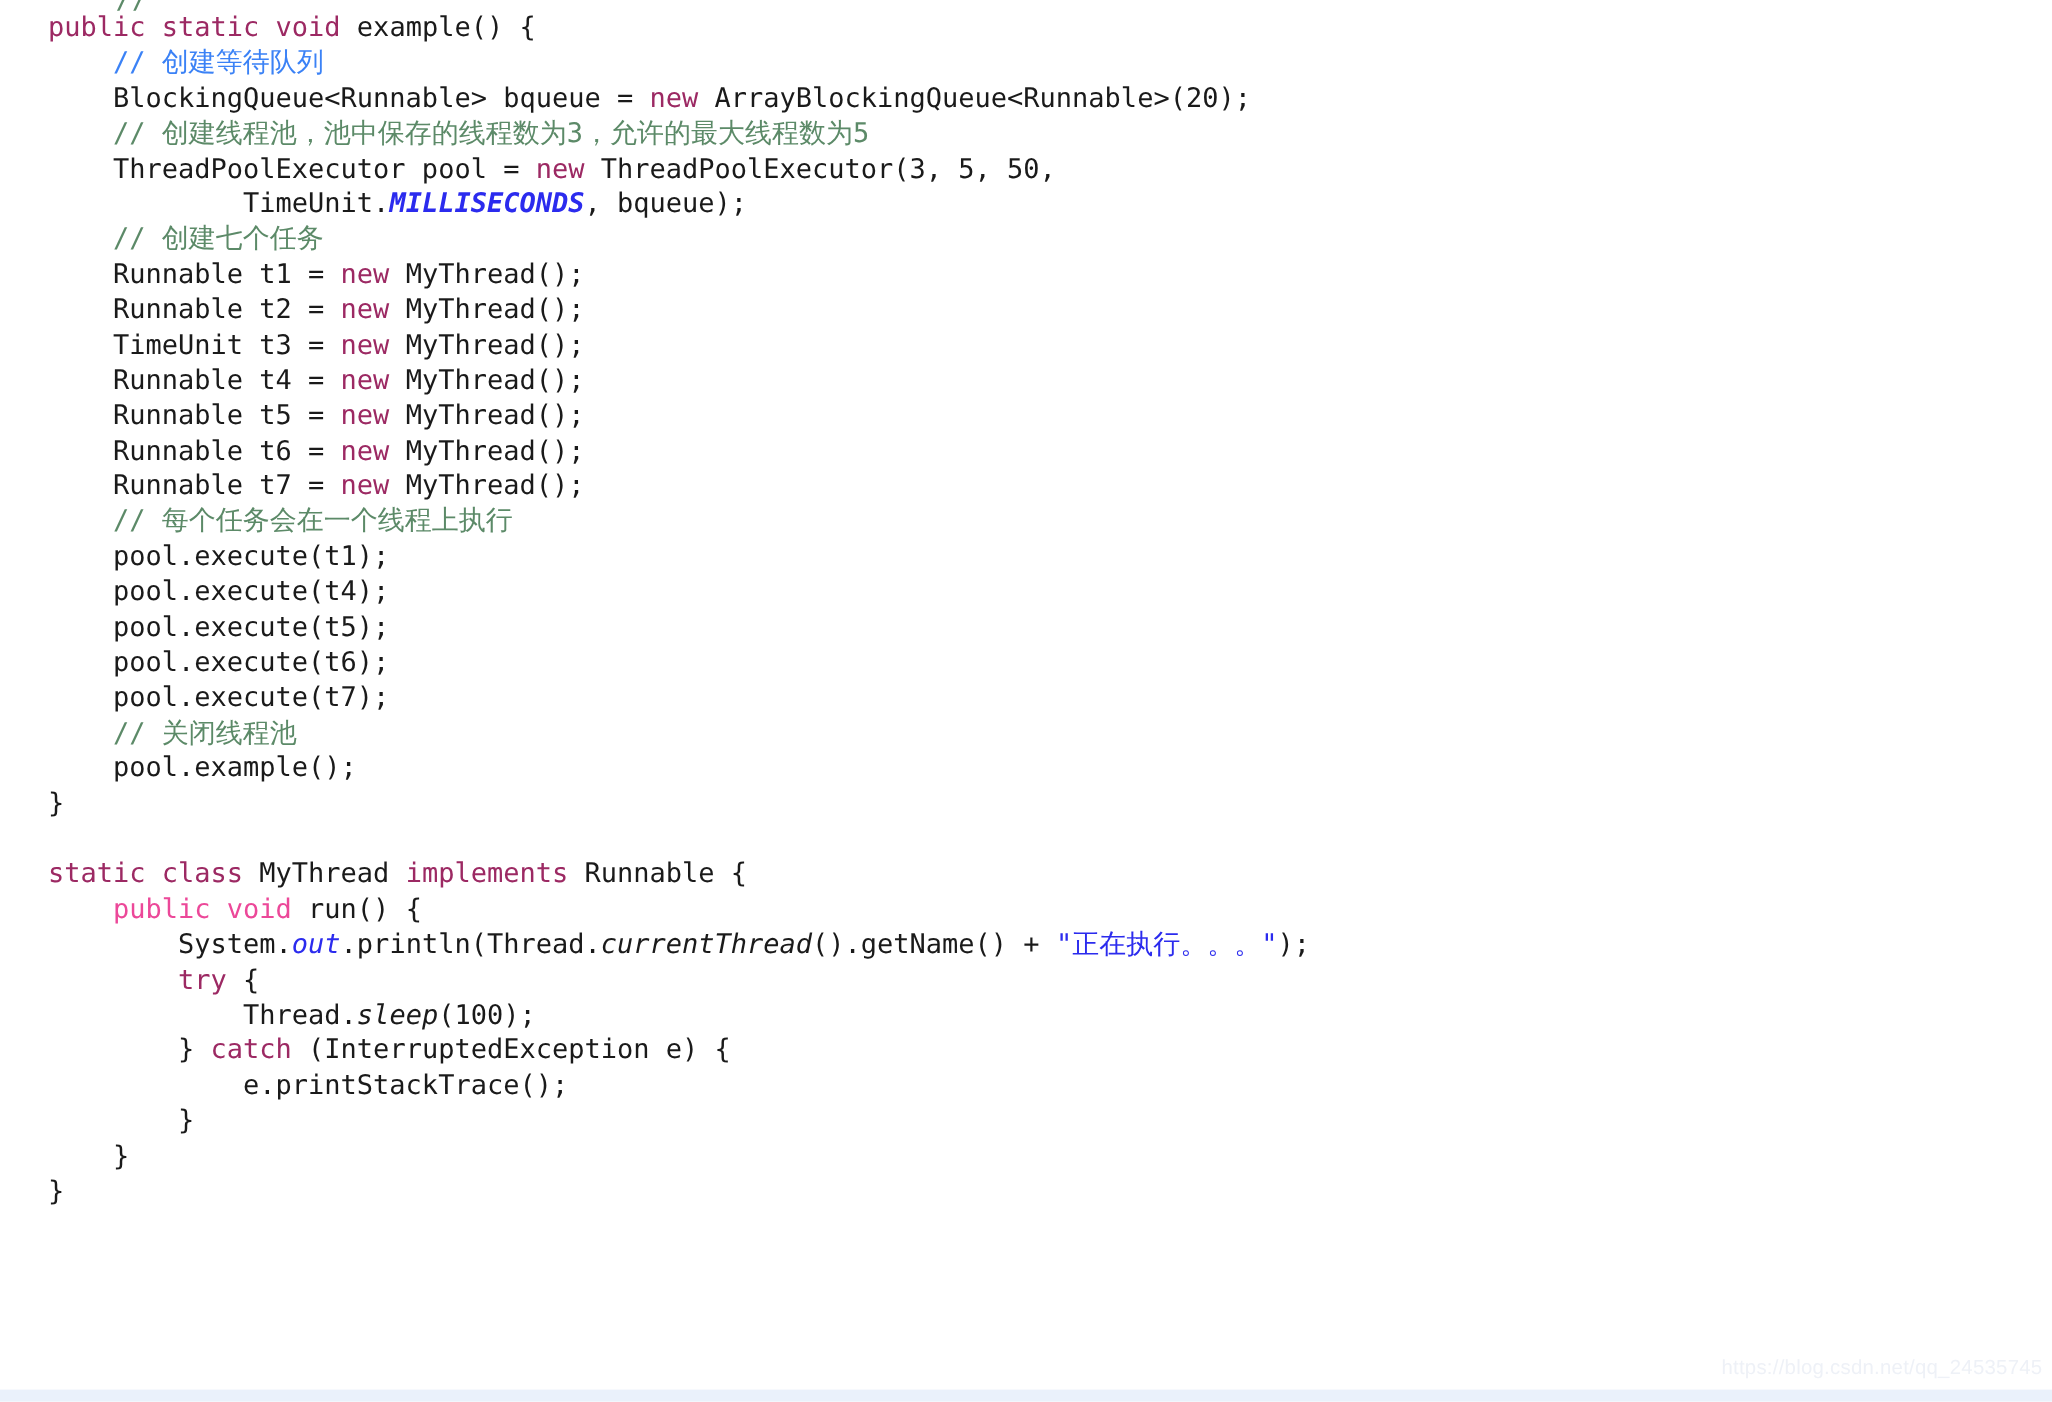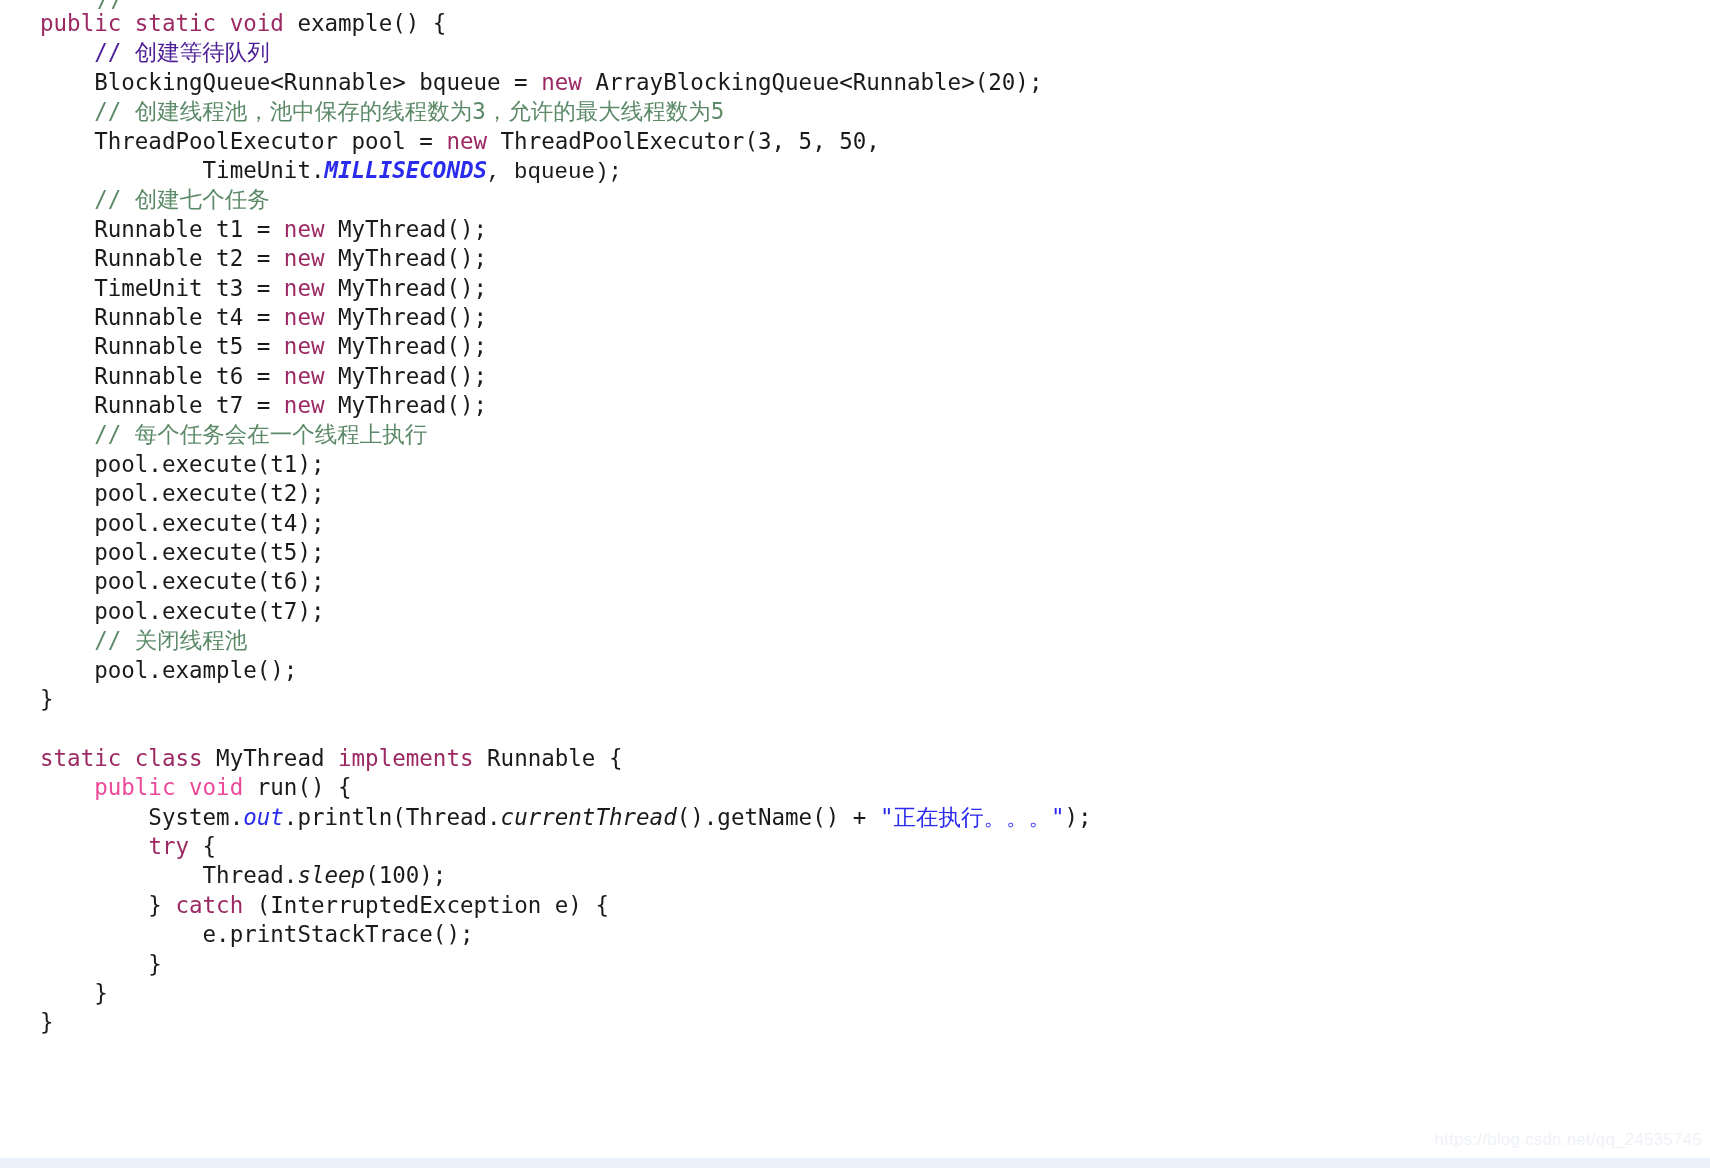--- a/index.html
+++ b/index.html
@@ -70,36 +70,35 @@
   }
 </style>
 </head>
 <body>
 
 <div id="code-sheet" style="background: rgb(255, 255, 255);">
 
   <div class="code-area">
       <div class="code-line clipped-top"><span class="tok-plain" style="color: rgb(26, 26, 26);">    </span><span class="tok-com" style="color: rgb(92, 138, 104);">//</span></div>
       <div class="code-line"><span class="tok-kw" style="color: rgb(156, 41, 99);">public static void</span><span class="tok-plain" style="color: rgb(26, 26, 26);"> example() {</span></div>
-      <div class="code-line"><span class="tok-plain" style="color: rgb(26, 26, 26);">    </span><span class="tok-com" style="color: #4c1d95;">// 创建等待队列</span></div>
+      <div class="code-line"><span class="tok-plain" style="color: rgb(26, 26, 26);">    </span><span class="tok-com" style="color: #3b82f6;">// 创建等待队列</span></div>
       <div class="code-line"><span class="tok-plain" style="color: rgb(26, 26, 26);">    BlockingQueue&lt;Runnable&gt; bqueue = </span><span class="tok-kw" style="color: rgb(156, 41, 99);">new</span><span class="tok-plain" style="color: rgb(26, 26, 26);"> ArrayBlockingQueue&lt;Runnable&gt;(20);</span></div>
       <div class="code-line"><span class="tok-plain" style="color: rgb(26, 26, 26);">    </span><span class="tok-com" style="color: rgb(92, 138, 104);">// 创建线程池，池中保存的线程数为3，允许的最大线程数为5</span></div>
       <div class="code-line"><span class="tok-plain" style="color: rgb(26, 26, 26);">    ThreadPoolExecutor pool = </span><span class="tok-kw" style="color: rgb(156, 41, 99);">new</span><span class="tok-plain" style="color: rgb(26, 26, 26);"> ThreadPoolExecutor(3, 5, 50,</span></div>
-      <div class="code-line"><span class="tok-plain" style="color: rgb(26, 26, 26);">            TimeUnit.</span><span class="tok-const" style="color: rgb(43, 43, 238);">MILLISECONDS</span><span class="tok-plain" style="color: rgb(26, 26, 26); font-family: Liberation Mono, monospace;">, bqueue);</span></div>
+      <div class="code-line"><span class="tok-plain" style="color: rgb(26, 26, 26);">            TimeUnit.</span><span class="tok-const" style="color: rgb(43, 43, 238);">MILLISECONDS</span><span class="tok-plain" style="color: rgb(26, 26, 26);">, bqueue);</span></div>
       <div class="code-line"><span class="tok-plain" style="color: rgb(26, 26, 26);">    </span><span class="tok-com" style="color: rgb(92, 138, 104);">// 创建七个任务</span></div>
       <div class="code-line"><span class="tok-plain" style="color: rgb(26, 26, 26);">    Runnable t1 = </span><span class="tok-kw" style="color: rgb(156, 41, 99);">new</span><span class="tok-plain" style="color: rgb(26, 26, 26);"> MyThread();</span></div>
       <div class="code-line"><span class="tok-plain" style="color: rgb(26, 26, 26);">    Runnable t2 = </span><span class="tok-kw" style="color: rgb(156, 41, 99);">new</span><span class="tok-plain" style="color: rgb(26, 26, 26);"> MyThread();</span></div>
       <div class="code-line"><span class="tok-plain" style="color: rgb(26, 26, 26);">    TimeUnit t3 = </span><span class="tok-kw" style="color: rgb(156, 41, 99);">new</span><span class="tok-plain" style="color: rgb(26, 26, 26);"> MyThread();</span></div>
       <div class="code-line"><span class="tok-plain" style="color: rgb(26, 26, 26);">    Runnable t4 = </span><span class="tok-kw" style="color: rgb(156, 41, 99);">new</span><span class="tok-plain" style="color: rgb(26, 26, 26);"> MyThread();</span></div>
       <div class="code-line"><span class="tok-plain" style="color: rgb(26, 26, 26);">    Runnable t5 = </span><span class="tok-kw" style="color: rgb(156, 41, 99);">new</span><span class="tok-plain" style="color: rgb(26, 26, 26);"> MyThread();</span></div>
       <div class="code-line"><span class="tok-plain" style="color: rgb(26, 26, 26);">    Runnable t6 = </span><span class="tok-kw" style="color: rgb(156, 41, 99);">new</span><span class="tok-plain" style="color: rgb(26, 26, 26);"> MyThread();</span></div>
       <div class="code-line"><span class="tok-plain" style="color: rgb(26, 26, 26);">    Runnable t7 = </span><span class="tok-kw" style="color: rgb(156, 41, 99);">new</span><span class="tok-plain" style="color: rgb(26, 26, 26);"> MyThread();</span></div>
       <div class="code-line"><span class="tok-plain" style="color: rgb(26, 26, 26);">    </span><span class="tok-com" style="color: rgb(92, 138, 104);">// 每个任务会在一个线程上执行</span></div>
       <div class="code-line"><span class="tok-plain" style="color: rgb(26, 26, 26);">    pool.execute(t1);</span></div>
-      <div class="code-line"><span class="tok-plain" style="color: rgb(26, 26, 26);">    pool.execute(t2);</span></div>
       <div class="code-line"><span class="tok-plain" style="color: rgb(26, 26, 26);">    pool.execute(t4);</span></div>
       <div class="code-line"><span class="tok-plain" style="color: rgb(26, 26, 26);">    pool.execute(t5);</span></div>
       <div class="code-line"><span class="tok-plain" style="color: rgb(26, 26, 26);">    pool.execute(t6);</span></div>
       <div class="code-line"><span class="tok-plain" style="color: rgb(26, 26, 26);">    pool.execute(t7);</span></div>
       <div class="code-line"><span class="tok-plain" style="color: rgb(26, 26, 26);">    </span><span class="tok-com" style="color: rgb(92, 138, 104);">// 关闭线程池</span></div>
       <div class="code-line"><span class="tok-plain" style="color: rgb(26, 26, 26);">    pool.example();</span></div>
       <div class="code-line"><span class="tok-plain" style="color: rgb(26, 26, 26);">}</span></div>
       <div class="code-line"><span class="tok-plain" style="color: rgb(26, 26, 26);"> </span></div>
       <div class="code-line"><span class="tok-kw" style="color: rgb(156, 41, 99);">static class</span><span class="tok-plain" style="color: rgb(26, 26, 26);"> MyThread </span><span class="tok-kw" style="color: rgb(156, 41, 99);">implements</span><span class="tok-plain" style="color: rgb(26, 26, 26);"> Runnable {</span></div>
       <div class="code-line"><span class="tok-plain" style="color: rgb(26, 26, 26);">    </span><span class="tok-kw" style="color: #ec4899;">public void</span><span class="tok-plain" style="color: rgb(26, 26, 26);"> run() {</span></div>

